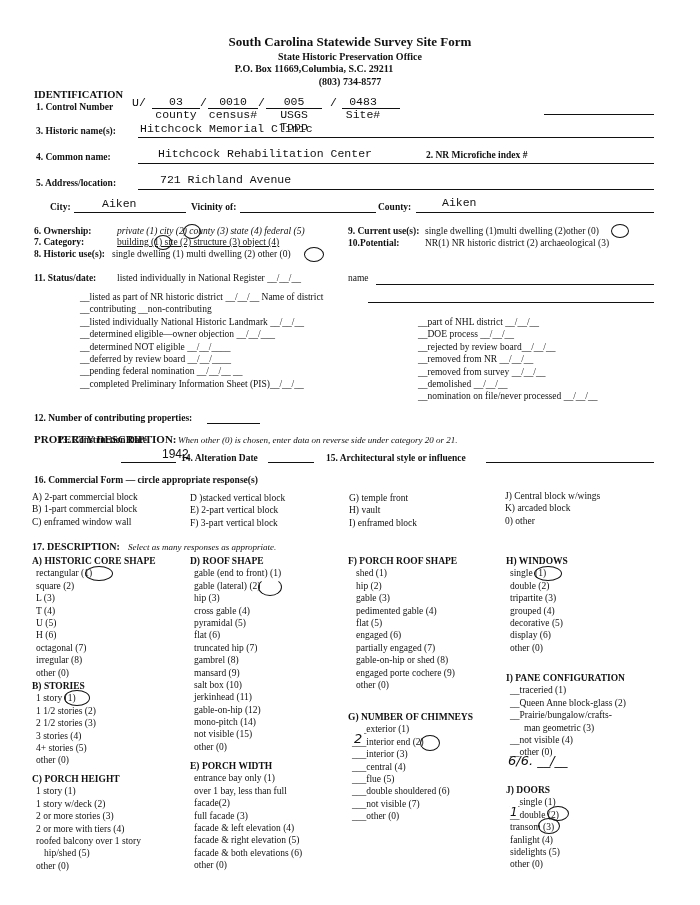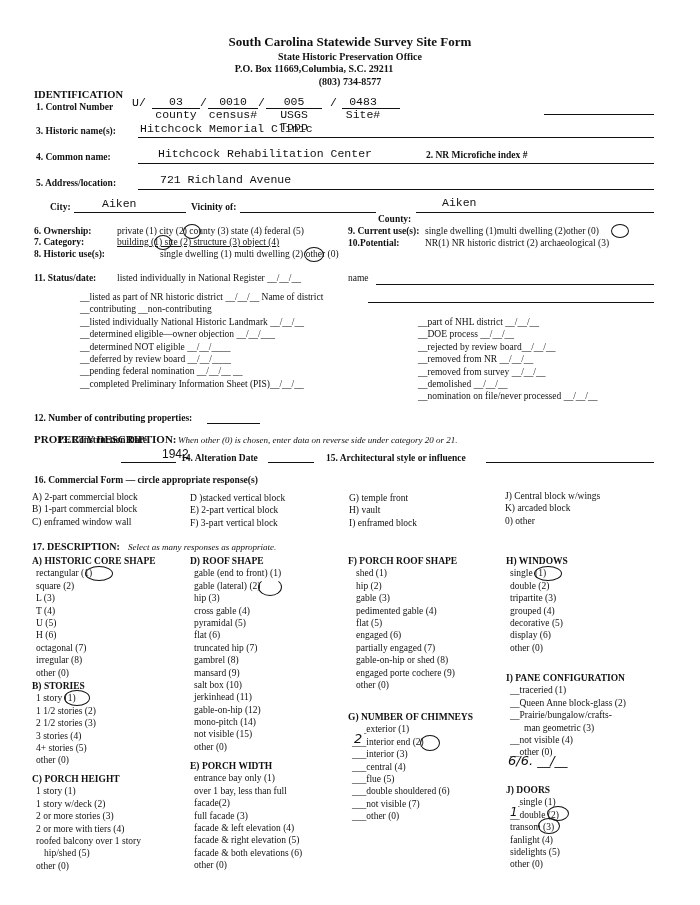--- a/index.html
+++ b/index.html
@@ -69,34 +69,34 @@
 
 <div class="abs lbl" style="left:36px;top:178px;">5.  Address/location:</div>
 <div class="abs mono" style="left:160px;top:173px;">721 Richland Avenue</div>
 <div class="line" style="left:138px;top:189px;width:516px;"></div>
 
 <div class="abs lbl" style="left:50px;top:202px;">City:</div>
 <div class="abs mono" style="left:102px;top:197px;">Aiken</div>
 <div class="line" style="left:74px;top:212px;width:112px;"></div>
 <div class="abs lbl" style="left:191px;top:202px;">Vicinity of:</div>
 <div class="line" style="left:240px;top:212px;width:136px;"></div>
-<div class="abs lbl" style="left:378px;top:214px;">County:</div>
+<div class="abs lbl" style="left:378px;top:202px;">County:</div>
 <div class="abs mono" style="left:442px;top:196px;">Aiken</div>
 <div class="line" style="left:416px;top:212px;width:238px;"></div>
 
 <div class="abs lbl" style="left:34px;top:226px;">6.  Ownership:</div>
-<div class="abs txt" style="left:117px;top:226px;">private (1) city (2) county (3) state (4) federal (5)</div>
+<div class="abs txt" style="left:117px;top:226px;font-style:italic;">private (1) city (2) county (3) state (4) federal (5)</div>
 <div class="circle" style="left:183px;top:224px;width:16px;height:13px;"></div>
 
 <div class="abs lbl" style="left:34px;top:237px;">7.  Category:</div>
 <div class="abs txt" style="left:117px;top:237px;text-decoration:underline;">building (1) site (2) structure (3) object (4)</div>
 <div class="circle" style="left:154px;top:235px;width:16px;height:13px;"></div>
 
 <div class="abs lbl" style="left:34px;top:249px;">8.  Historic use(s):</div>
-<div class="abs txt" style="left:112px;top:249px;margin-left:48px;">single dwelling (1) multi dwelling (2) other (0)</div>
+<div class="abs txt" style="left:112px;top:249px;">single dwelling (1) multi dwelling (2) other (0)</div>
 <div class="circle" style="left:304px;top:247px;width:18px;height:13px;"></div>
 
 <div class="abs lbl" style="left:348px;top:226px;">9.  Current use(s):</div>
 <div class="abs txt" style="left:425px;top:226px;">single dwelling (1)multi dwelling (2)other (0)</div>
 <div class="circle" style="left:611px;top:224px;width:16px;height:12px;"></div>
 
 <div class="abs lbl" style="left:348px;top:238px;">10.Potential:</div>
 <div class="abs txt" style="left:425px;top:238px;">NR(1)  NR historic district (2) archaeological (3)</div>
 
 <div class="abs lbl" style="left:34px;top:273px;">11.  Status/date:</div>

